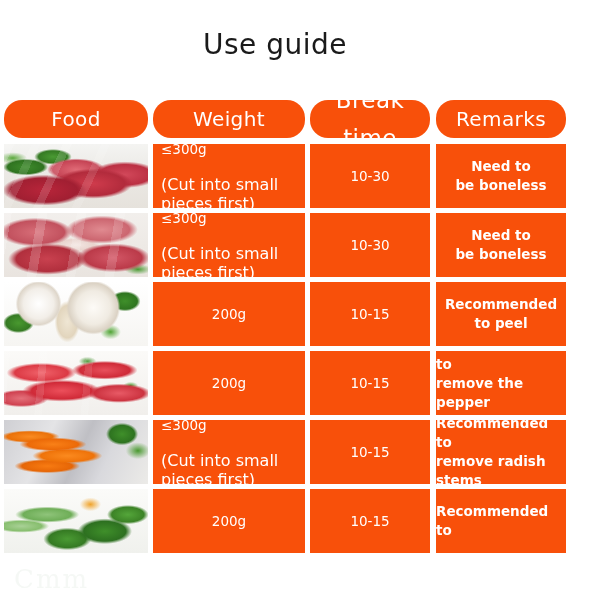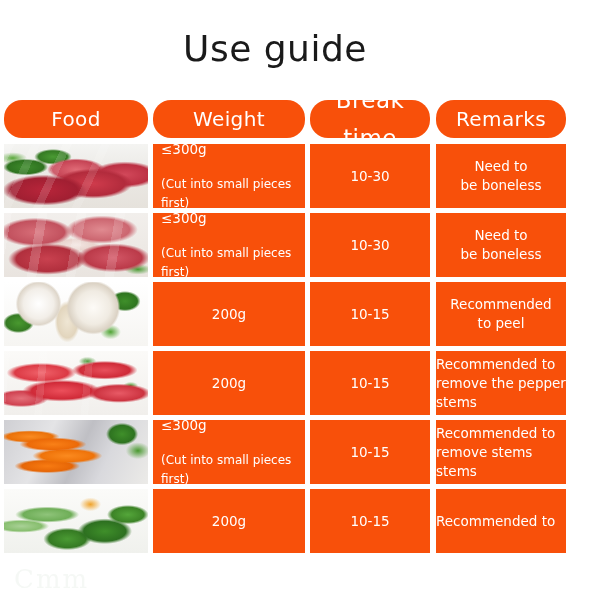--- a/index.html
+++ b/index.html
@@ -24,21 +24,21 @@
   }
 
   
   .title {
     position: absolute;
     left: 0;
     top: 28px;
     width: 550px;
     text-align: center;
     font-family: "DejaVu Sans", sans-serif;
-    font-size: 36px;
+    font-size: 28px;
     font-weight: 400;
     letter-spacing: 0.5px;
     color: #1a1a1a;
   }
 
   
   .table {
     position: absolute;
     left: 4px;
     top: 100px;
@@ -93,32 +93,32 @@
   }
 
   .photo-inner {
     width: 100%;
     height: 100%;
     position: relative;
     overflow: hidden;
   }
 
   .wt-main { display: block; }
-  .wt-sub  { display: block; font-size: 12px; margin-top: 16px; }
+  .wt-sub  { display: block; font-size: 16px; margin-top: 16px; }
 
   .weight-left {
     align-items: flex-start;
     padding-left: 8px;
     text-align: left;
   }
   .remarks-left {
     align-items: flex-start;
     text-align: left;
   }
-  .rm-line { display: block; line-height: 19px; }
+  .rm-line { display: block; line-height: 19px; font-weight: bold; }
 
   
   .ph { position: absolute; inset: 0; }
 
   
   .beef { background:
       radial-gradient(ellipse 60px 22px at 28% 72%, #b8253a 0%, #a11f32 55%, transparent 70%),
       radial-gradient(ellipse 52px 20px at 62% 62%, #cf3b4c 0%, #b22b3c 60%, transparent 75%),
       radial-gradient(ellipse 44px 17px at 84% 48%, #d2485a 0%, #bb3043 60%, transparent 78%),
       radial-gradient(ellipse 36px 14px at 50% 40%, #e06a76 0%, #c54354 65%, transparent 80%),
@@ -304,21 +304,21 @@
             <div class="ph carrot"></div>
           </div>
       </div>
       <div class="cell c-weight weight-left">
         <span class="wt-main">≤300g</span>
         <span class="wt-sub">(Cut into small pieces first)</span>
       </div>
       <div class="cell c-time">10-15</div>
       <div class="cell c-remarks remarks-left">
         <span class="rm-line">Recommended to</span>
-        <span class="rm-line">remove stems</span>
+        <span class="rm-line">remove radish</span>
         <span class="rm-line">stems</span>
       </div>
     </div>
 
     <div class="row data-row">
       <div class="cell c-food photo">
         <div class="photo-inner">
             <div class="ph greens"></div>
           </div>
       </div>

